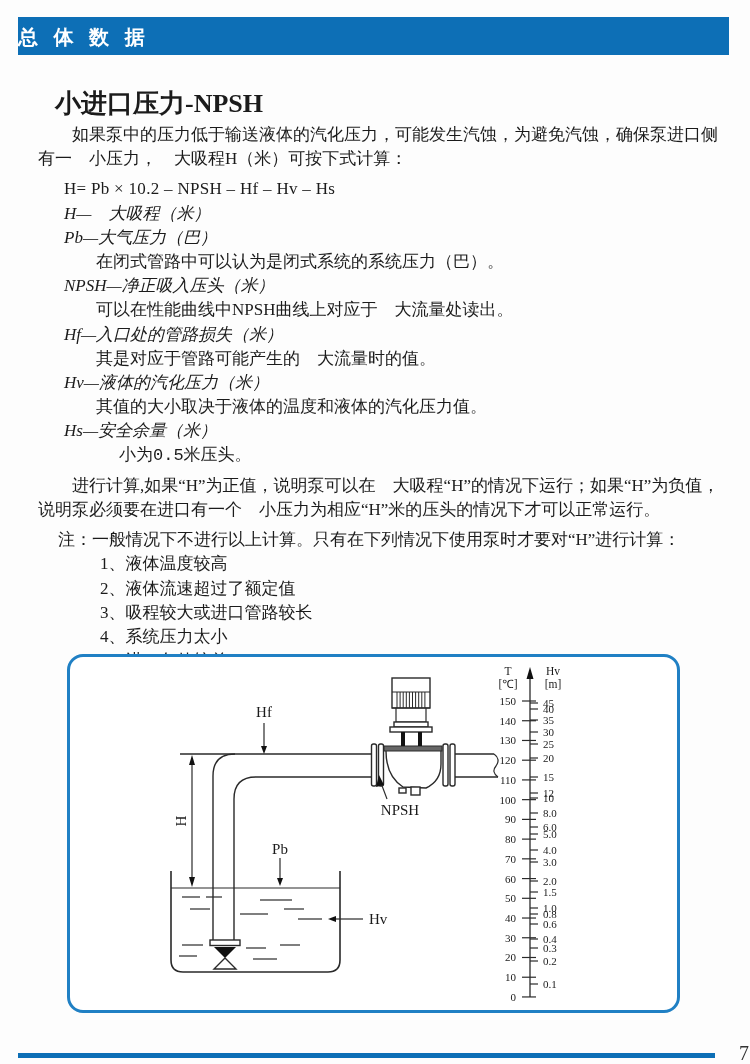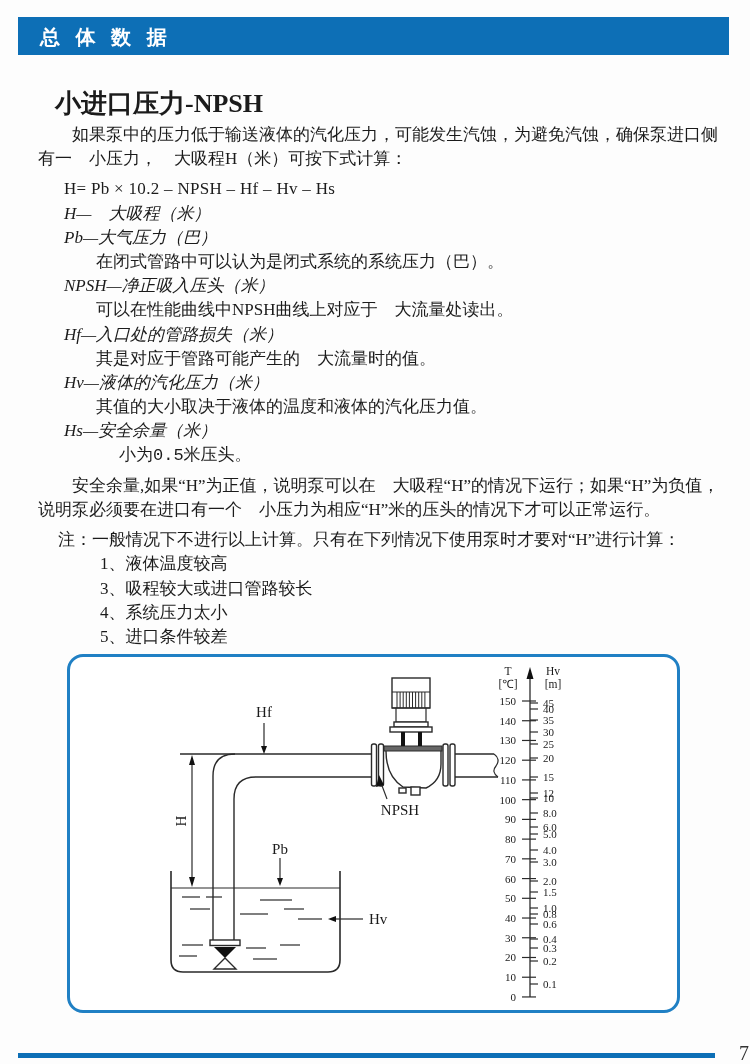--- a/index.html
+++ b/index.html
@@ -1,19 +1,19 @@
 <!DOCTYPE html>
 <html><head>
 <meta charset="utf-8">
 <style>
   html,body{margin:0;padding:0;background:#e9e9e9;}
   .page{position:relative;width:750px;height:1064px;background:#fdfdfd;overflow:hidden;
         font-family:"Liberation Serif",serif;color:#1b1b1b;margin:0 auto;}
   .header-bar{position:absolute;left:18px;top:17px;width:711px;height:38px;}
-  .header-bar span{display:block;line-height:40px;padding-left:22px;color:#fff;
+  .header-bar span{display:block;line-height:40px;color:#fff;
         font-family:"Liberation Sans",sans-serif;font-weight:bold;font-size:20px;letter-spacing:5px;}
   .content{position:absolute;left:32px;top:90px;width:699px;font-size:17px;line-height:24.2px;}
   .doc-title{margin:0 0 6px 23px;font-size:26px;line-height:27px;font-weight:bold;}
   .intro,.conclusion{margin:6px;text-indent:2em;}
   .formula{padding-left:32px;letter-spacing:.3px;}
   .def-term{padding-left:32px;font-style:italic;}
   .def-note{padding-left:64px;}
   .def-note-deep{padding-left:87px;font-family:Liberation Mono, monospace;}
   .note-line{padding-left:26px;}
   .cond{padding-left:68px;}
@@ -43,24 +43,25 @@
         <div class="def-note">在闭式管路中可以认为是闭式系统的系统压力（巴）。</div>
         <div class="def-term">NPSH—净正吸入压头（米）</div>
         <div class="def-note">可以在性能曲线中NPSH曲线上对应于　大流量处读出。</div>
         <div class="def-term">Hf—入口处的管路损失（米）</div>
         <div class="def-note">其是对应于管路可能产生的　大流量时的值。</div>
         <div class="def-term">Hv—液体的汽化压力（米）</div>
         <div class="def-note">其值的大小取决于液体的温度和液体的汽化压力值。</div>
         <div class="def-term">Hs—安全余量（米）</div>
         <div class="def-note-deep">小为0.5米压头。</div>
       </div>
-    <p class="conclusion">安全余量,如果“H”为正值，说明泵可以在　大吸程“H”的情况下运行；如果“H”为负值，说明泵必须要在进口有一个　小压力为相应“H”米的压头的情况下才可以正常运行。</p>
+    <p class="conclusion">进行计算,如果“H”为正值，说明泵可以在　大吸程“H”的情况下运行；如果“H”为负值，说明泵必须要在进口有一个　小压力为相应“H”米的压头的情况下才可以正常运行。</p>
     <div class="note-line">注：一般情况下不进行以上计算。只有在下列情况下使用泵时才要对“H”进行计算：</div>
     <div id="conds">
         <div class="cond">1、液体温度较高</div>
+        <div class="cond">2、液体流速超过了额定值</div>
         <div class="cond">3、吸程较大或进口管路较长</div>
         <div class="cond">4、系统压力太小</div>
         <div class="cond">5、进口条件较差</div>
       </div>
   </div>
 
   <div class="figure-box" style="border-color: rgb(32, 128, 196);">
     <svg viewBox="0 0 607 353" width="607" height="353">
       <g stroke="#2a2a2a" stroke-width="1.4" fill="none">
 

